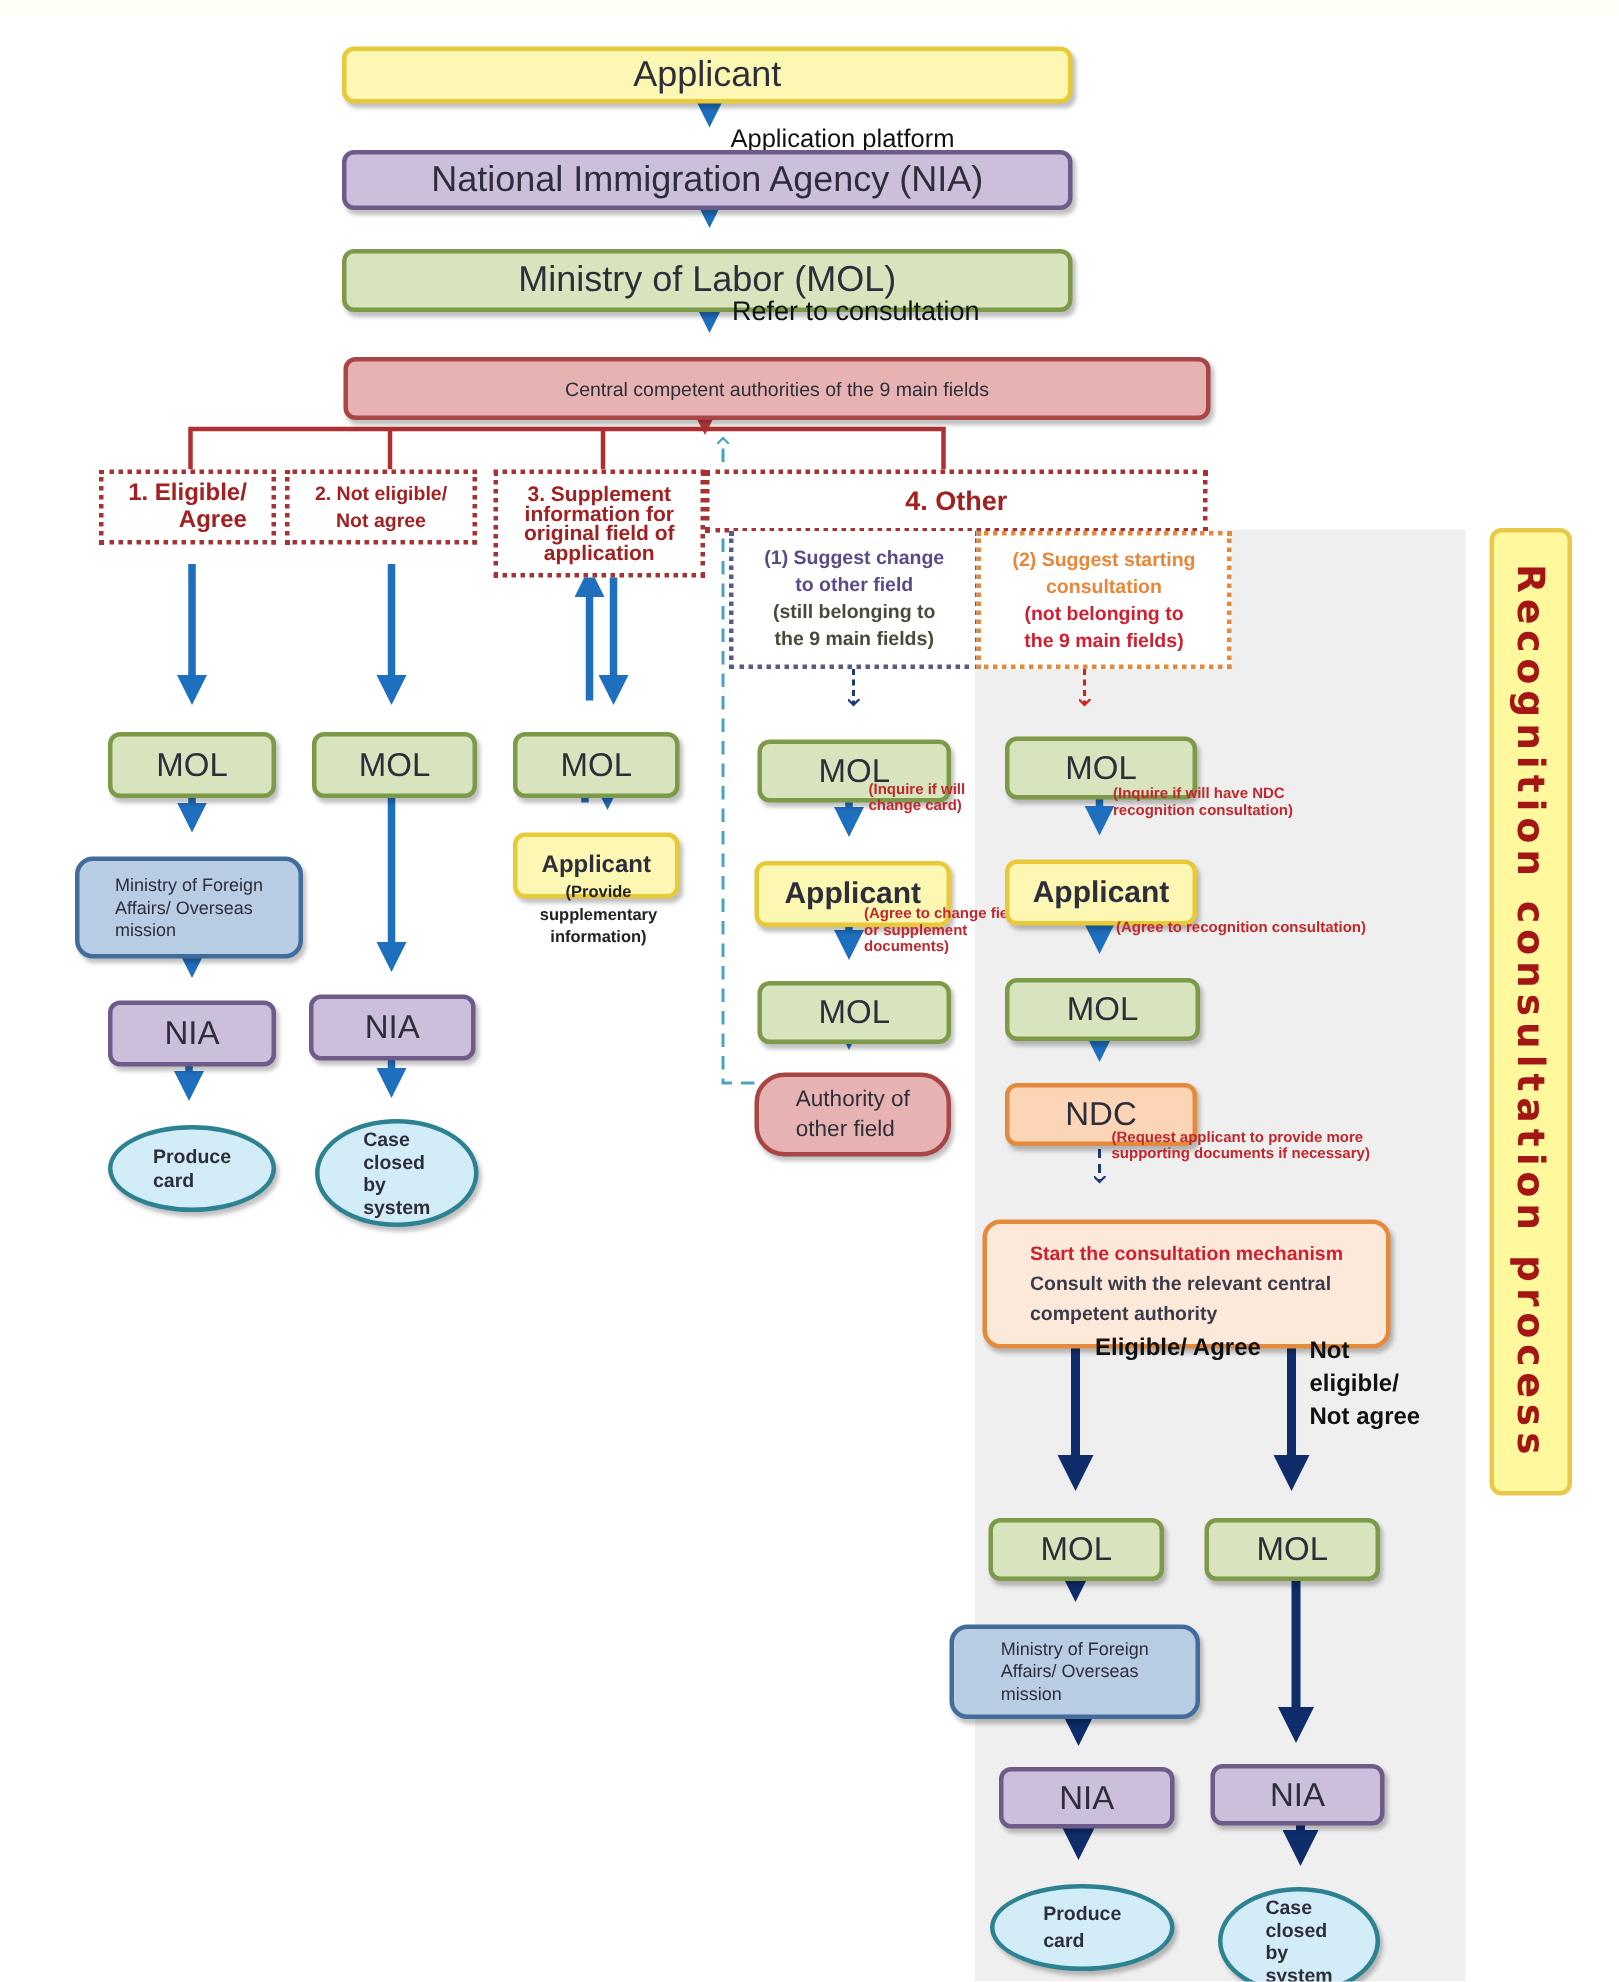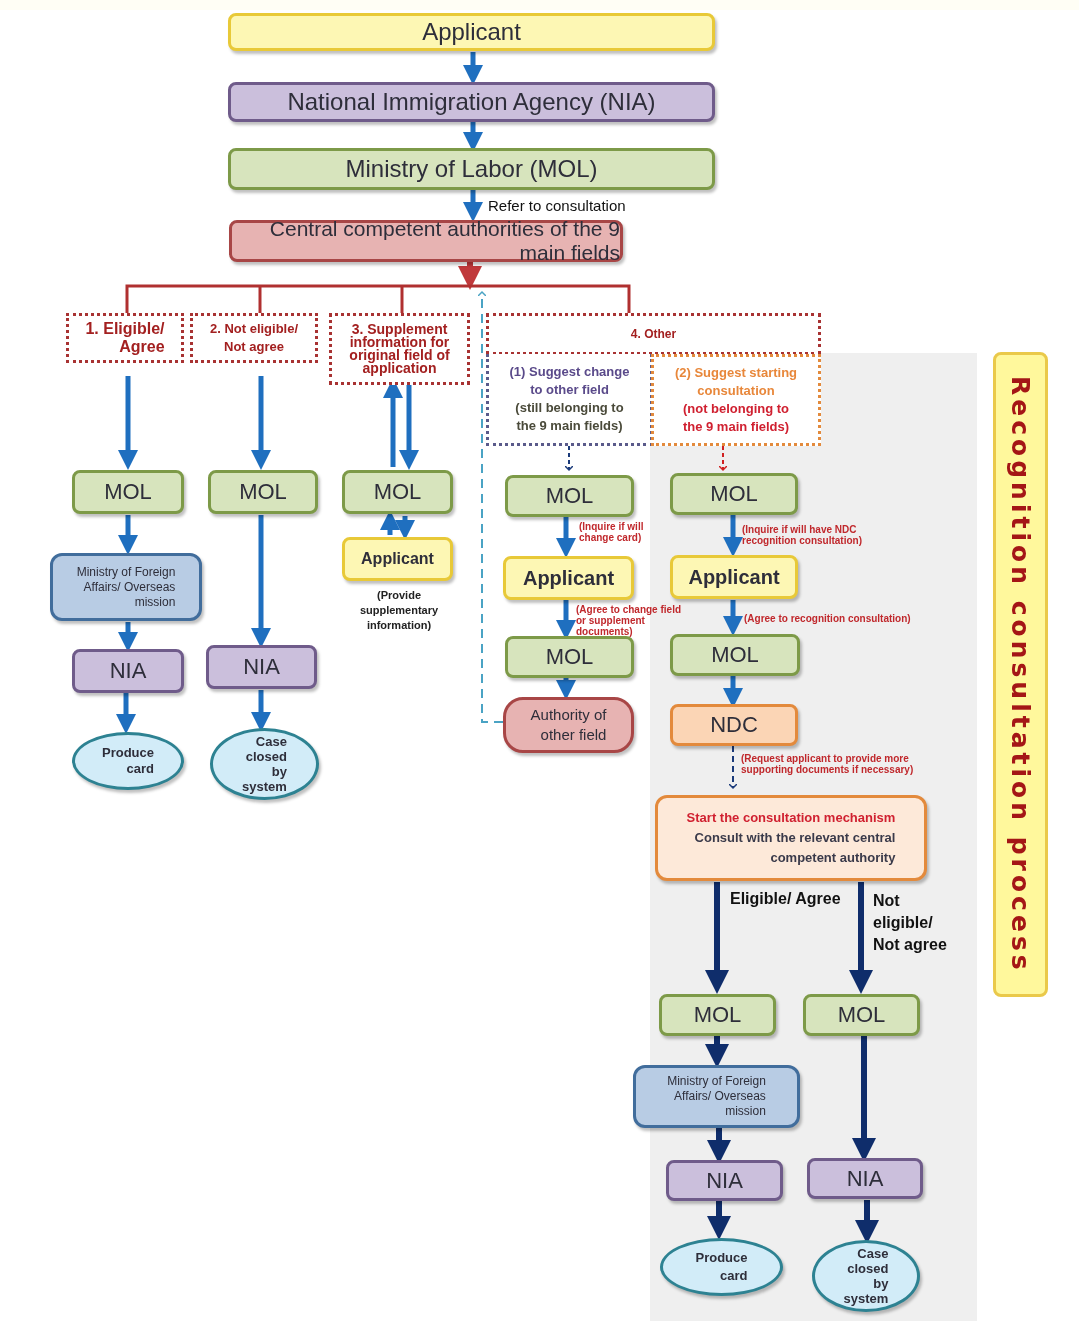--- a/index.html
+++ b/index.html
@@ -5,22 +5,23 @@
   html, body { margin: 0; padding: 0; }
   body {
     width: 1079px; height: 1321px; position: relative; overflow: hidden;
     background: #ffffff;
     font-family: "Liberation Sans", "DejaVu Sans", sans-serif;
   }
   .gray-zone { position: absolute; left: 650px; top: 353px; width: 327px; height: 968px; background: #efefef; }
   .top-strip { position: absolute; left: 0; top: 0; width: 1079px; height: 10px; background: #fffef5; }
   .node {
     position: absolute; box-sizing: border-box; display: flex; align-items: center; justify-content: center;
-    text-align: right; border-radius: 8px; border: 3px solid; color: #2e2e3a;
+    text-align: left; border-radius: 8px; border: 3px solid; color: #2e2e3a;
     box-shadow: 2px 3px 3px rgba(0,0,0,0.25);
+    margin-top: 18px;
   }
   .yellow { background: #fdf7b4; border-color: #e8c938; }
   .purple { background: #cbbfdc; border-color: #6f5b8a; }
   .green  { background: #d7e4bd; border-color: #7d9a48; }
   .red    { background: #e7b3b2; border-color: #a84646; }
   .blue   { background: #b8cce4; border-color: #416d9c; }
   .orange { background: #fbd5b5; border-color: #e38a3c; }
   .orange-light { background: #fde9d9; border-color: #e38a3c; }
   .ellipse { border-radius: 50%; background: #d2ecf8; border-color: #2d8292; border-width: 3px; }
   .dotted {
@@ -127,22 +128,22 @@
 <div class="node yellow" style="left:228px;top:13px;width:487px;height:38px;font-size:24px;">
   <span>Applicant</span>
 </div>
 <div class="lbl" style="left:487px;top:61px;font-size:17px;font-weight:normal;color:#111;margin-top:22px;">Application platform</div>
 <div class="node purple" style="left:228px;top:82px;width:487px;height:40px;font-size:24px;">
   <span>National Immigration Agency (NIA)</span>
 </div>
 <div class="node green" style="left:228px;top:148px;width:487px;height:42px;font-size:24px;">
   <span>Ministry of Labor (MOL)</span>
 </div>
-<div class="lbl" style="left:488px;top:197px;font-size:15px;font-weight:normal;color:#111;">Refer to consultation</div>
-<div class="node red" style="left:229px;top:220px;width:394px;height:42px;font-size:21px;">
+<div class="lbl" style="left:488px;top:197px;font-size:18px;font-weight:normal;color:#111;">Refer to consultation</div>
+<div class="node red" style="left:229px;top:220px;width:578px;height:42px;font-size:13px;">
   <span>Central competent authorities of the 9 main fields</span>
 </div>
 
 <div class="dotted" style="left:66px;top:313px;width:118px;height:50px;font-size:16px;line-height:18px;text-align:right;">
   <div>
       <div>1. Eligible/</div>
       <div>Agree</div>
     </div>
 </div>
 <div class="dotted" style="left:190px;top:313px;width:128px;height:50px;font-size:13px;line-height:18px;">
@@ -152,21 +153,21 @@
     </div>
 </div>
 <div class="dotted" style="left:329px;top:313px;width:141px;height:72px;font-size:14px;line-height:13px;">
   <div>
     <div>3. Supplement</div>
     <div>information for</div>
     <div>original field of</div>
     <div>application</div>
   </div>
 </div>
-<div class="dotted" style="left:486px;top:313px;width:335px;height:42px;font-size:12px;">
+<div class="dotted" style="left:470px;top:313px;width:335px;height:42px;font-size:18px;">
   <span>4. Other</span>
 </div>
 <div class="dotted" style="left:486px;top:354px;width:167px;height:92px;font-size:13px;line-height:18px;border-color:#5a5a8a;border-top:none;">
   <div>
     <div style="color:#5a4a8a">(1) Suggest change</div>
     <div style="color:#5a4a8a">to other field</div>
     <div style="color:#4a4a3a">(still belonging to</div>
     <div style="color:#4a4a3a">the 9 main fields)</div>
   </div>
 </div>

